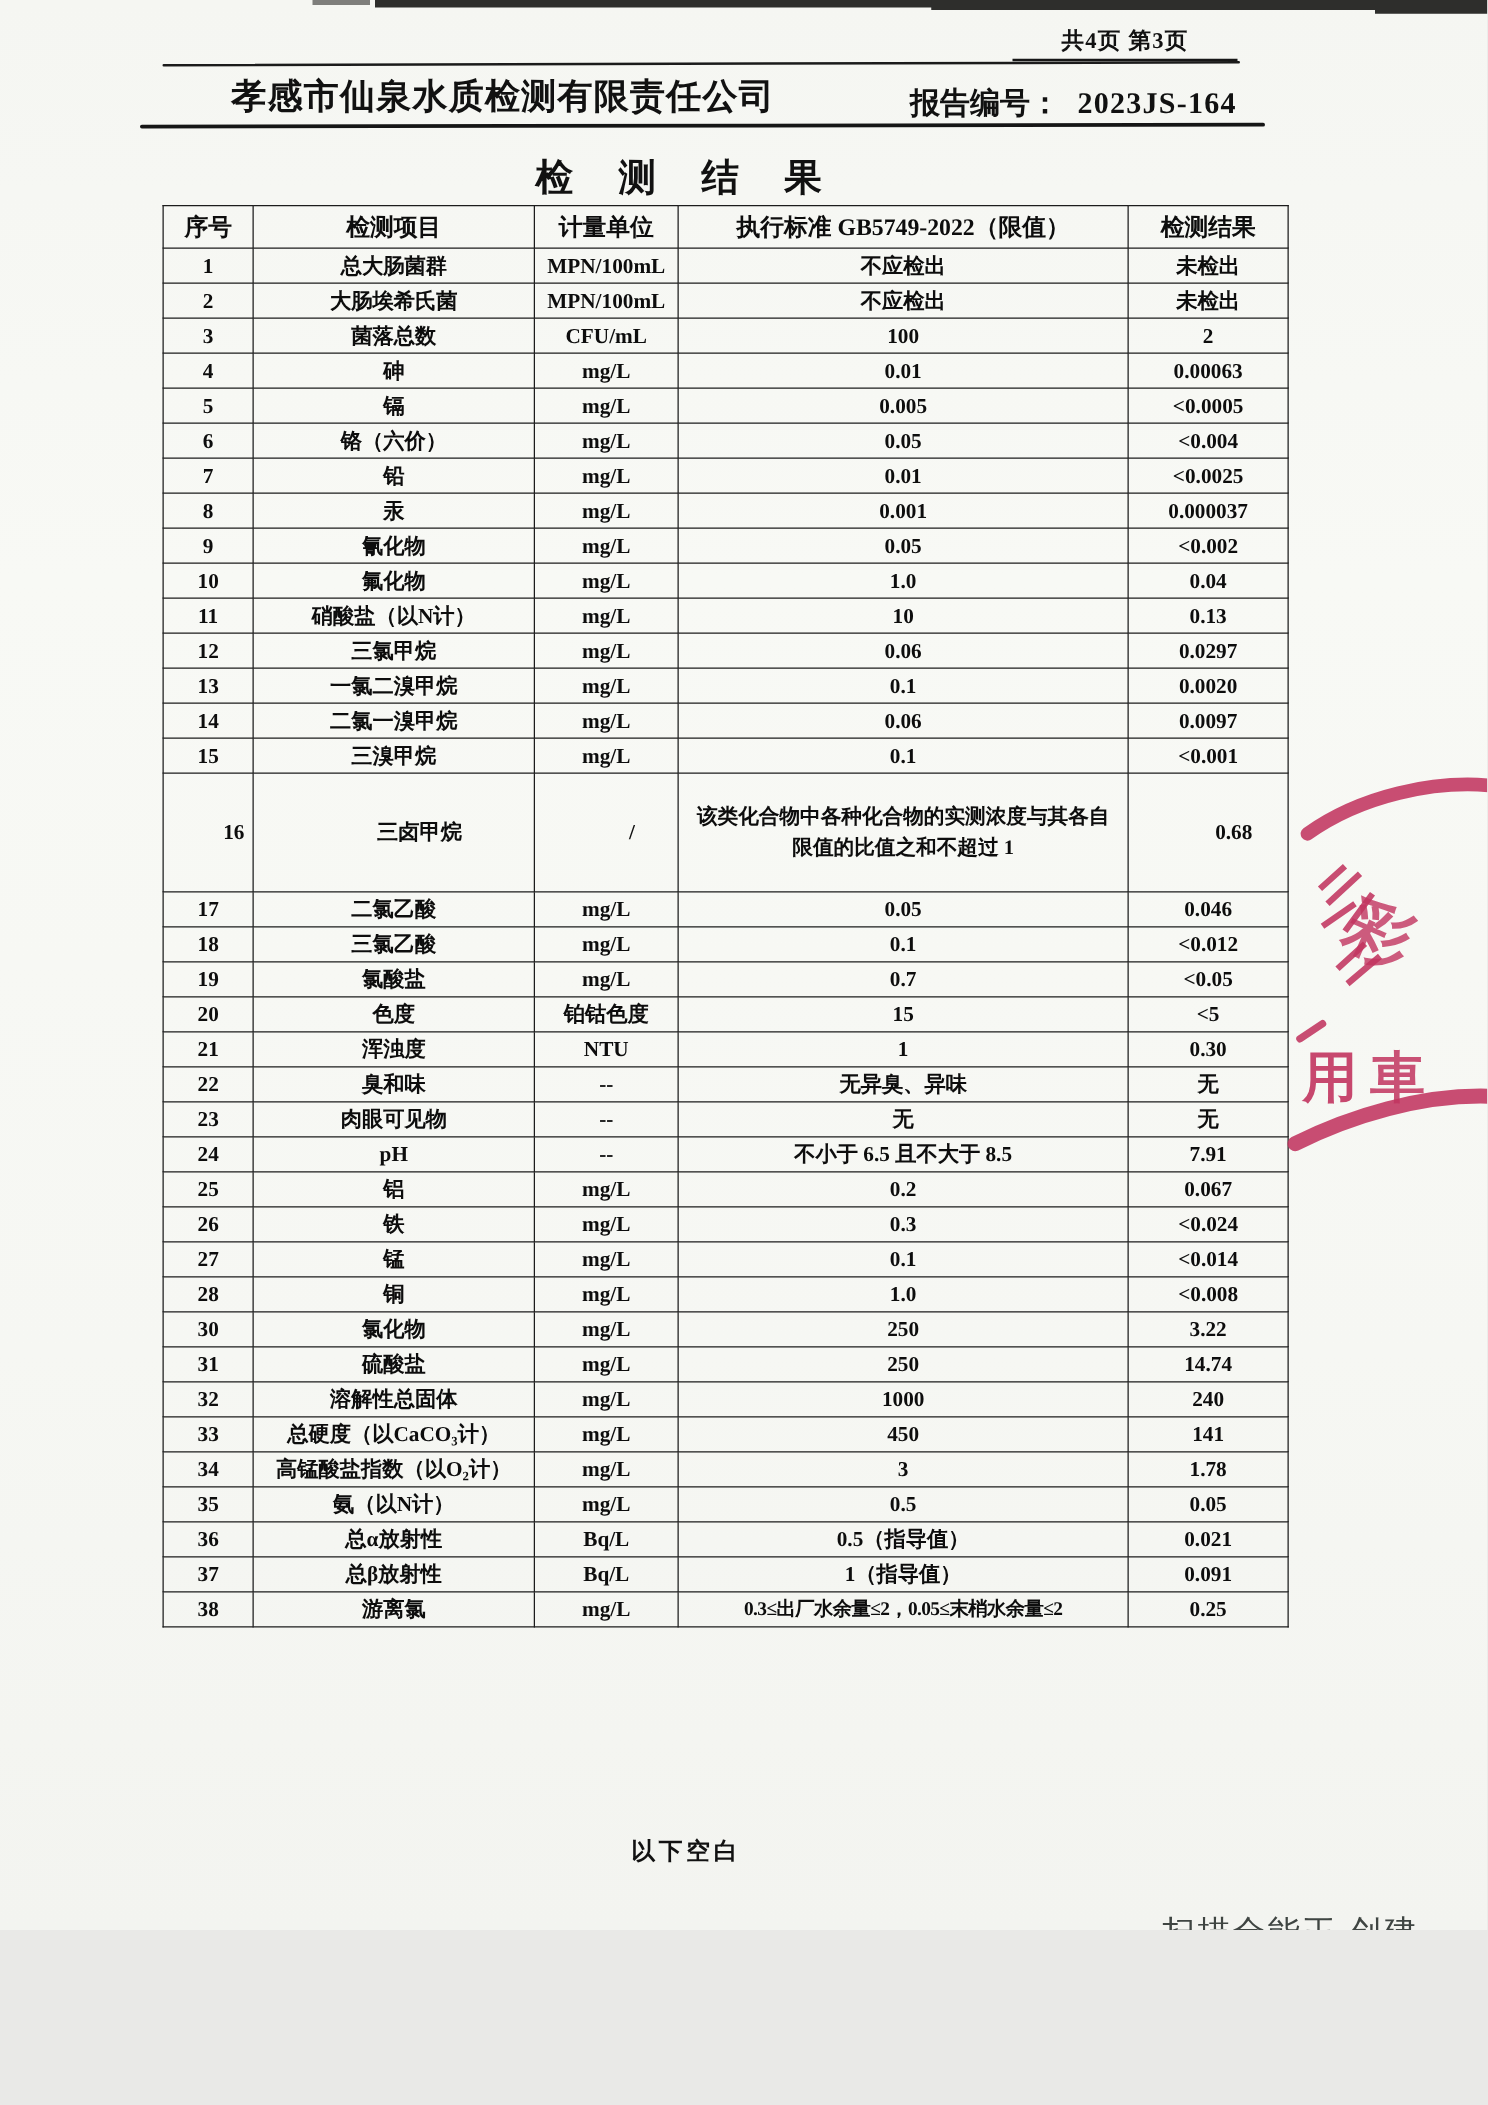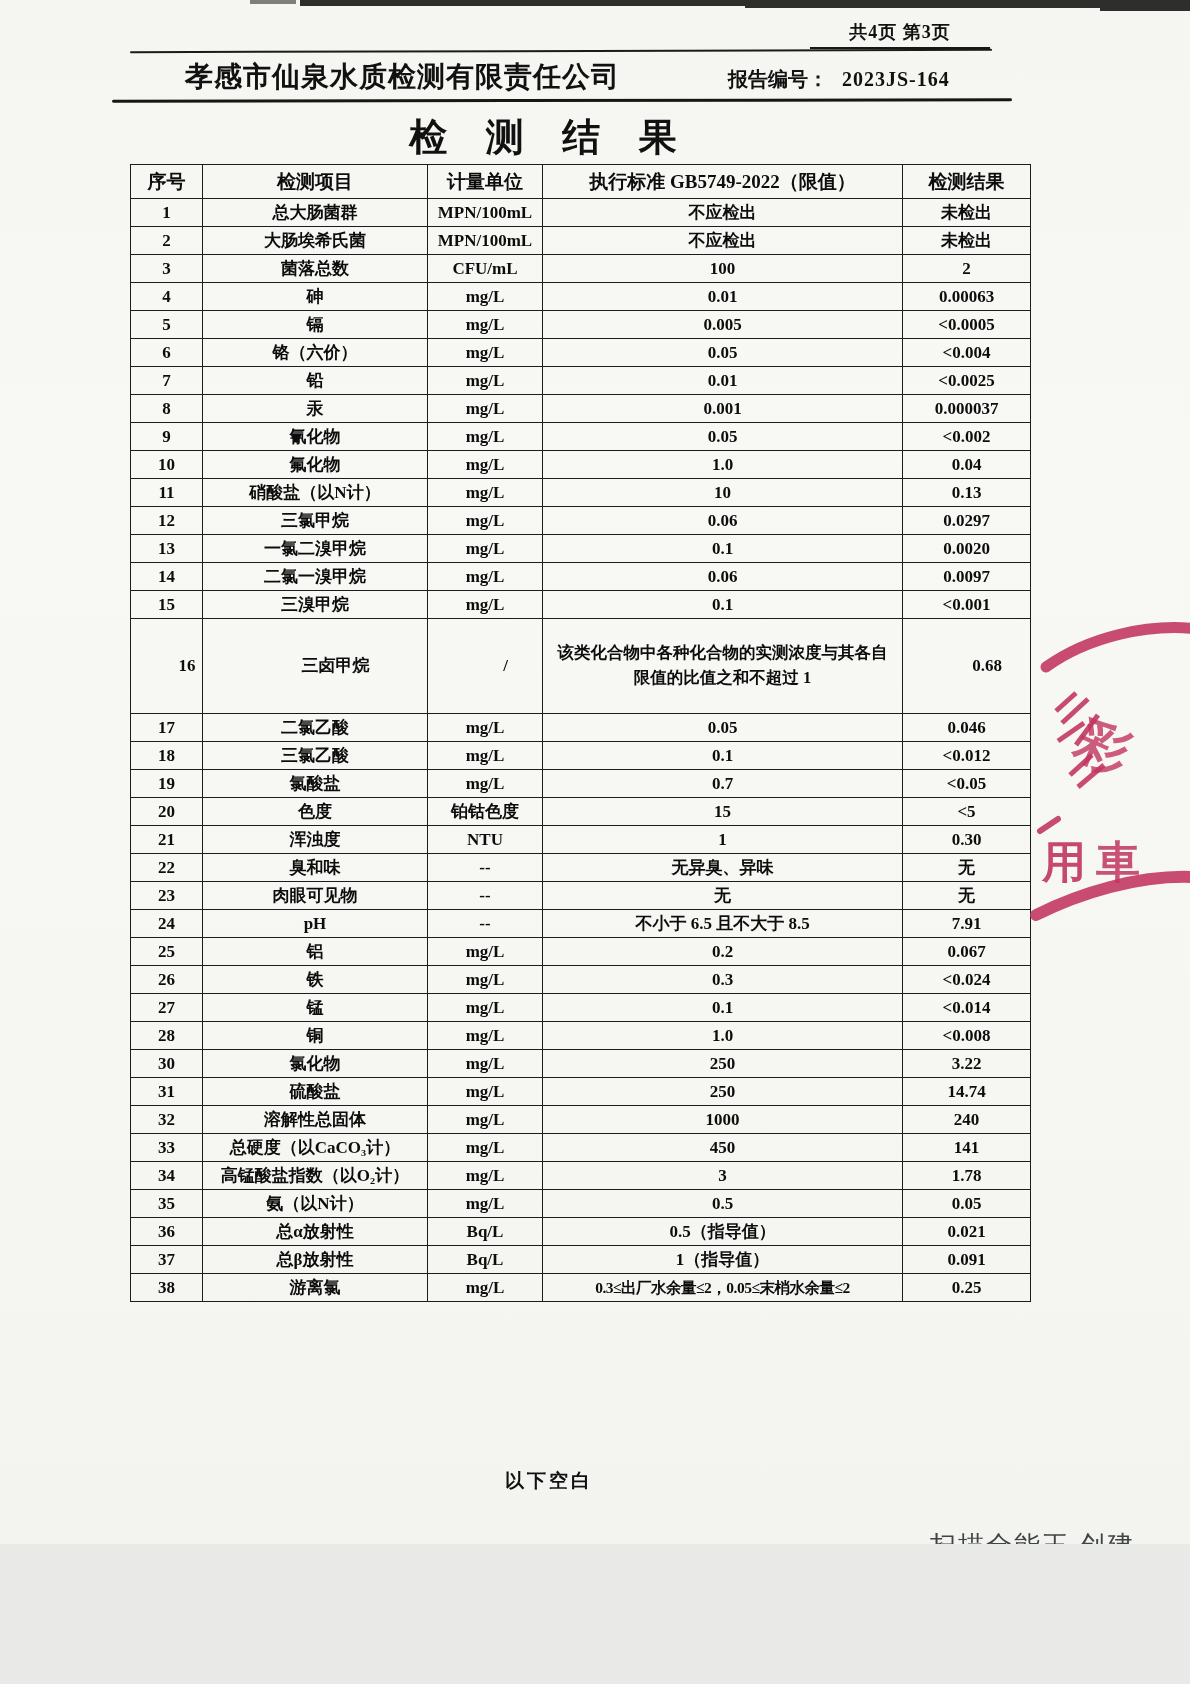--- a/index.html
+++ b/index.html
@@ -24,26 +24,26 @@
     position:absolute;top:20px;left:810px;width:180px;text-align:center;
     font-weight:bold;font-size:18px;letter-spacing:1px;
     border-bottom:2px solid #171717;padding-bottom:3px;
   }
   .rule1{position:absolute;left:130px;top:50px;width:862px;height:2px;background:#1b1b1b;border-radius:2px;transform:rotate(-.15deg);}
   .company{
     position:absolute;left:185px;top:58px;
     font-family:"Liberation Sans","DejaVu Sans",sans-serif;
     font-weight:bold;font-size:28px;letter-spacing:1px;
   }
-  .report-no{position:absolute;left:728px;top:66px;font-weight:bold;font-size:20px;}
+  .report-no{position:absolute;left:728px;top:66px;font-weight:bold;font-size:24px;}
   .report-no .num{margin-left:14px;letter-spacing:1px;}
   .rule2{position:absolute;left:112px;top:99px;width:900px;height:3px;background:#161616;border-radius:2px;transform:rotate(-.1deg);}
   .doc-title{
-    position:absolute;left:0;top:112px;width:1100px;text-align:center;
-    font-weight:bold;font-size:38px;letter-spacing:14px;
+    position:absolute;left:0;top:122px;width:1100px;text-align:center;
+    font-weight:bold;font-size:30px;letter-spacing:14px;
     font-family:"Liberation Sans","DejaVu Sans",sans-serif;
   }
 
   table.results{
     position:absolute;left:108px;top:164px;width:900px;
     border-collapse:collapse;table-layout:fixed;
     font-weight:bold;color:#0d0d0d;margin-left:22px;
   }
   table.results td,table.results th{
     border:1.6px solid #1c1c1c;

